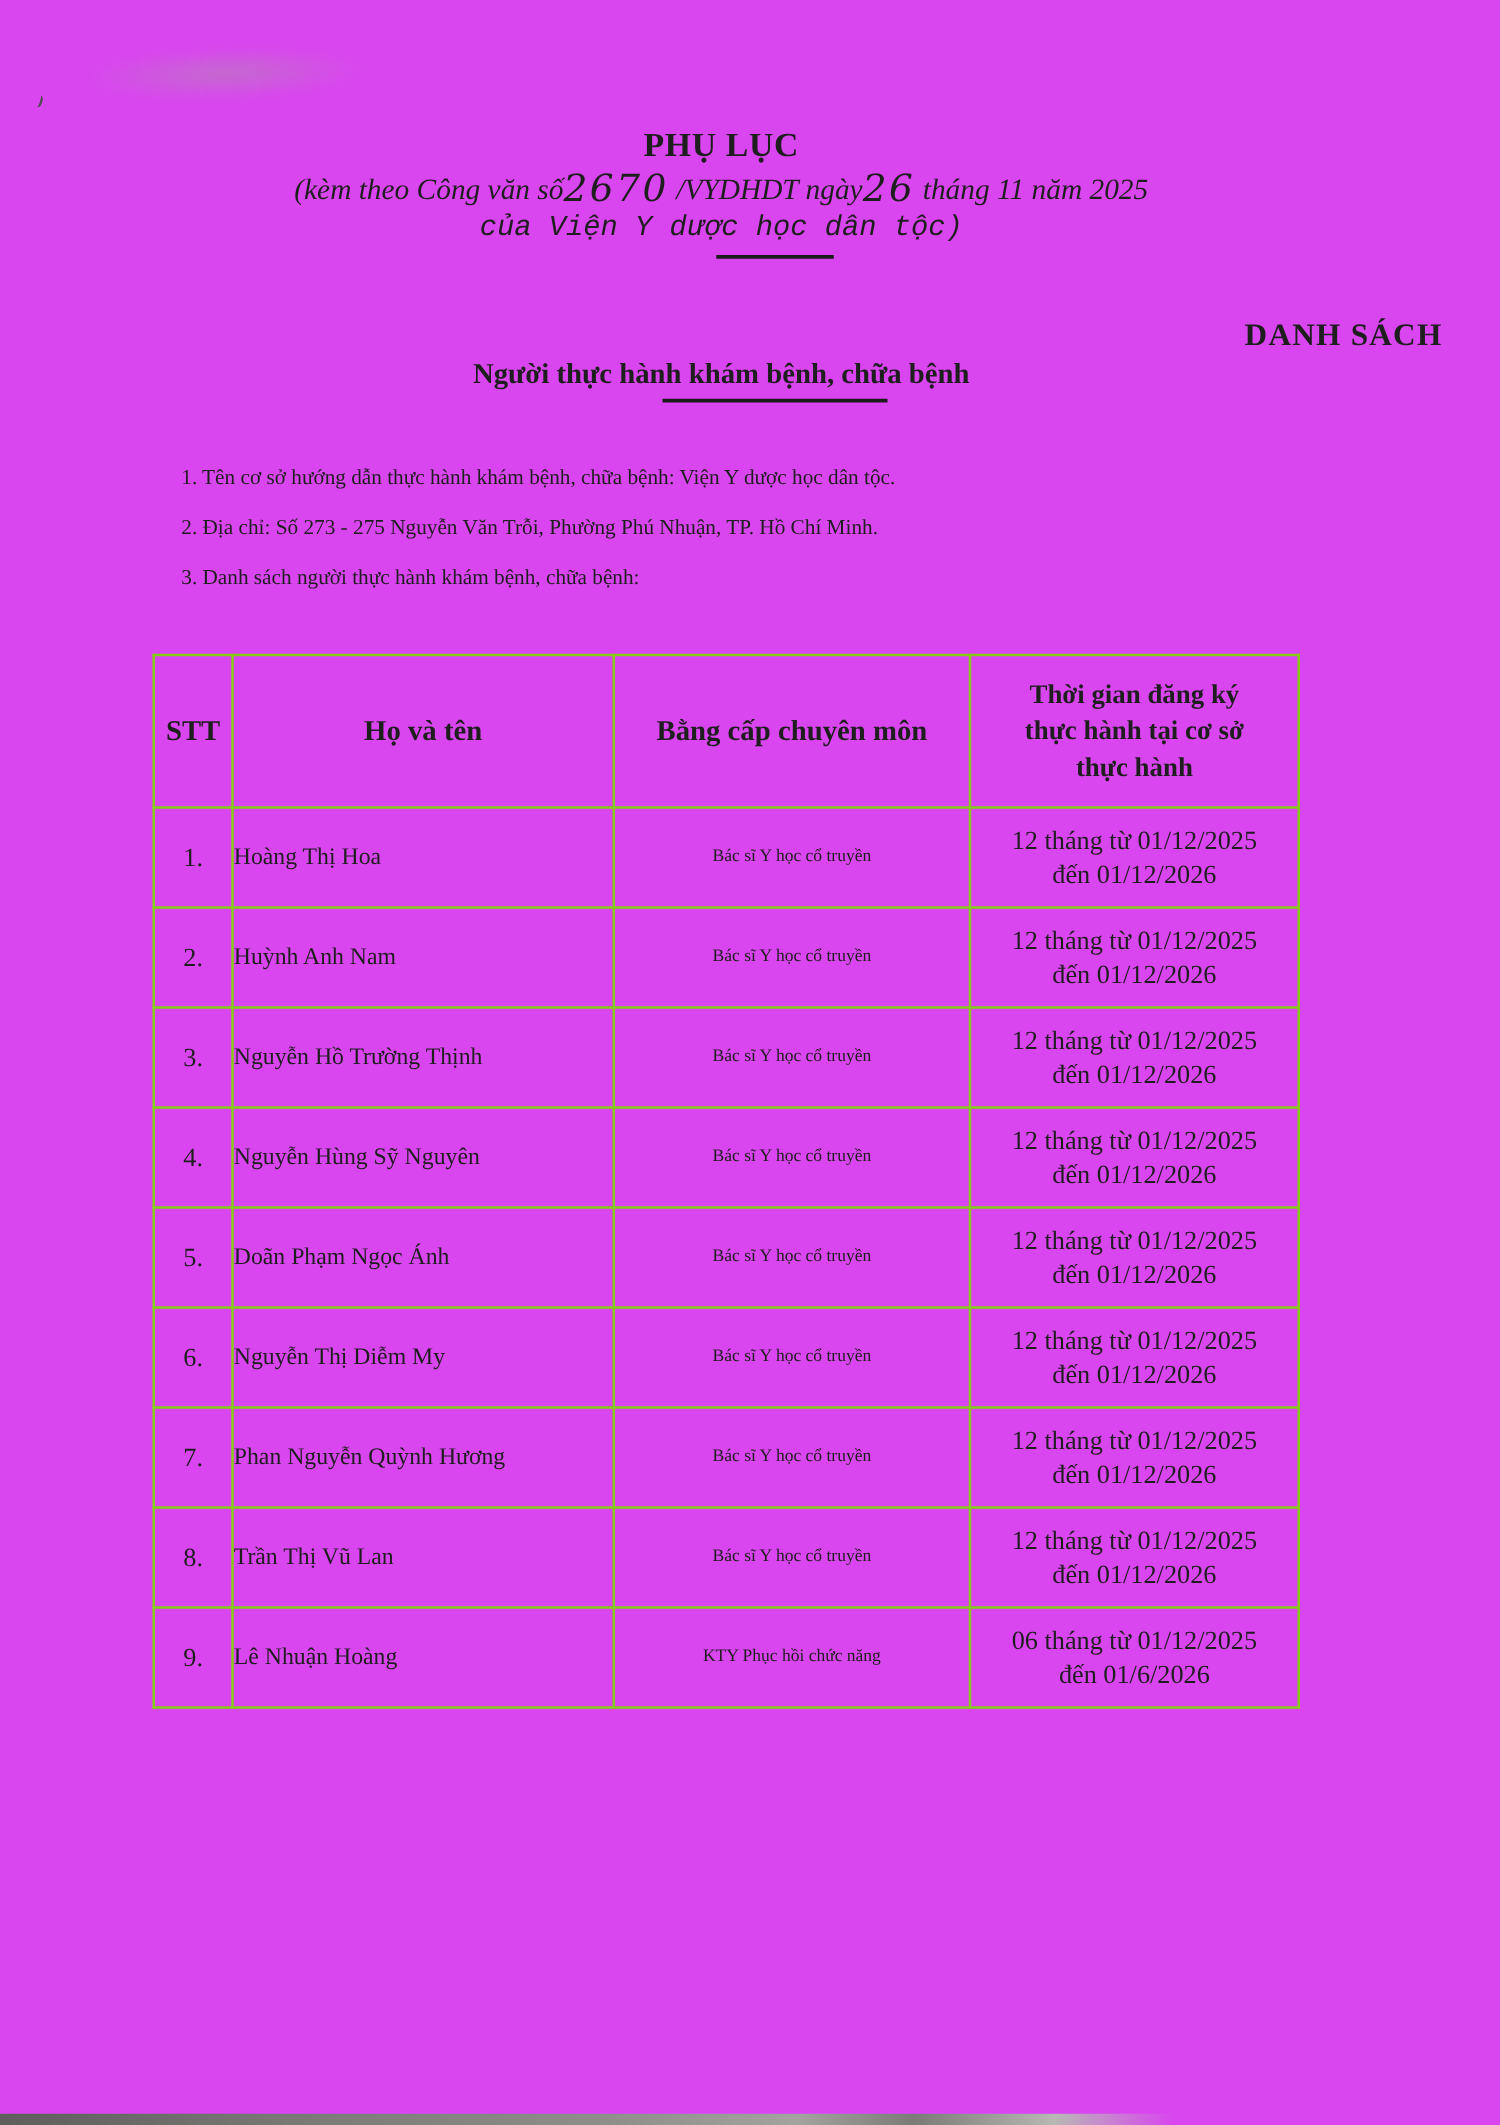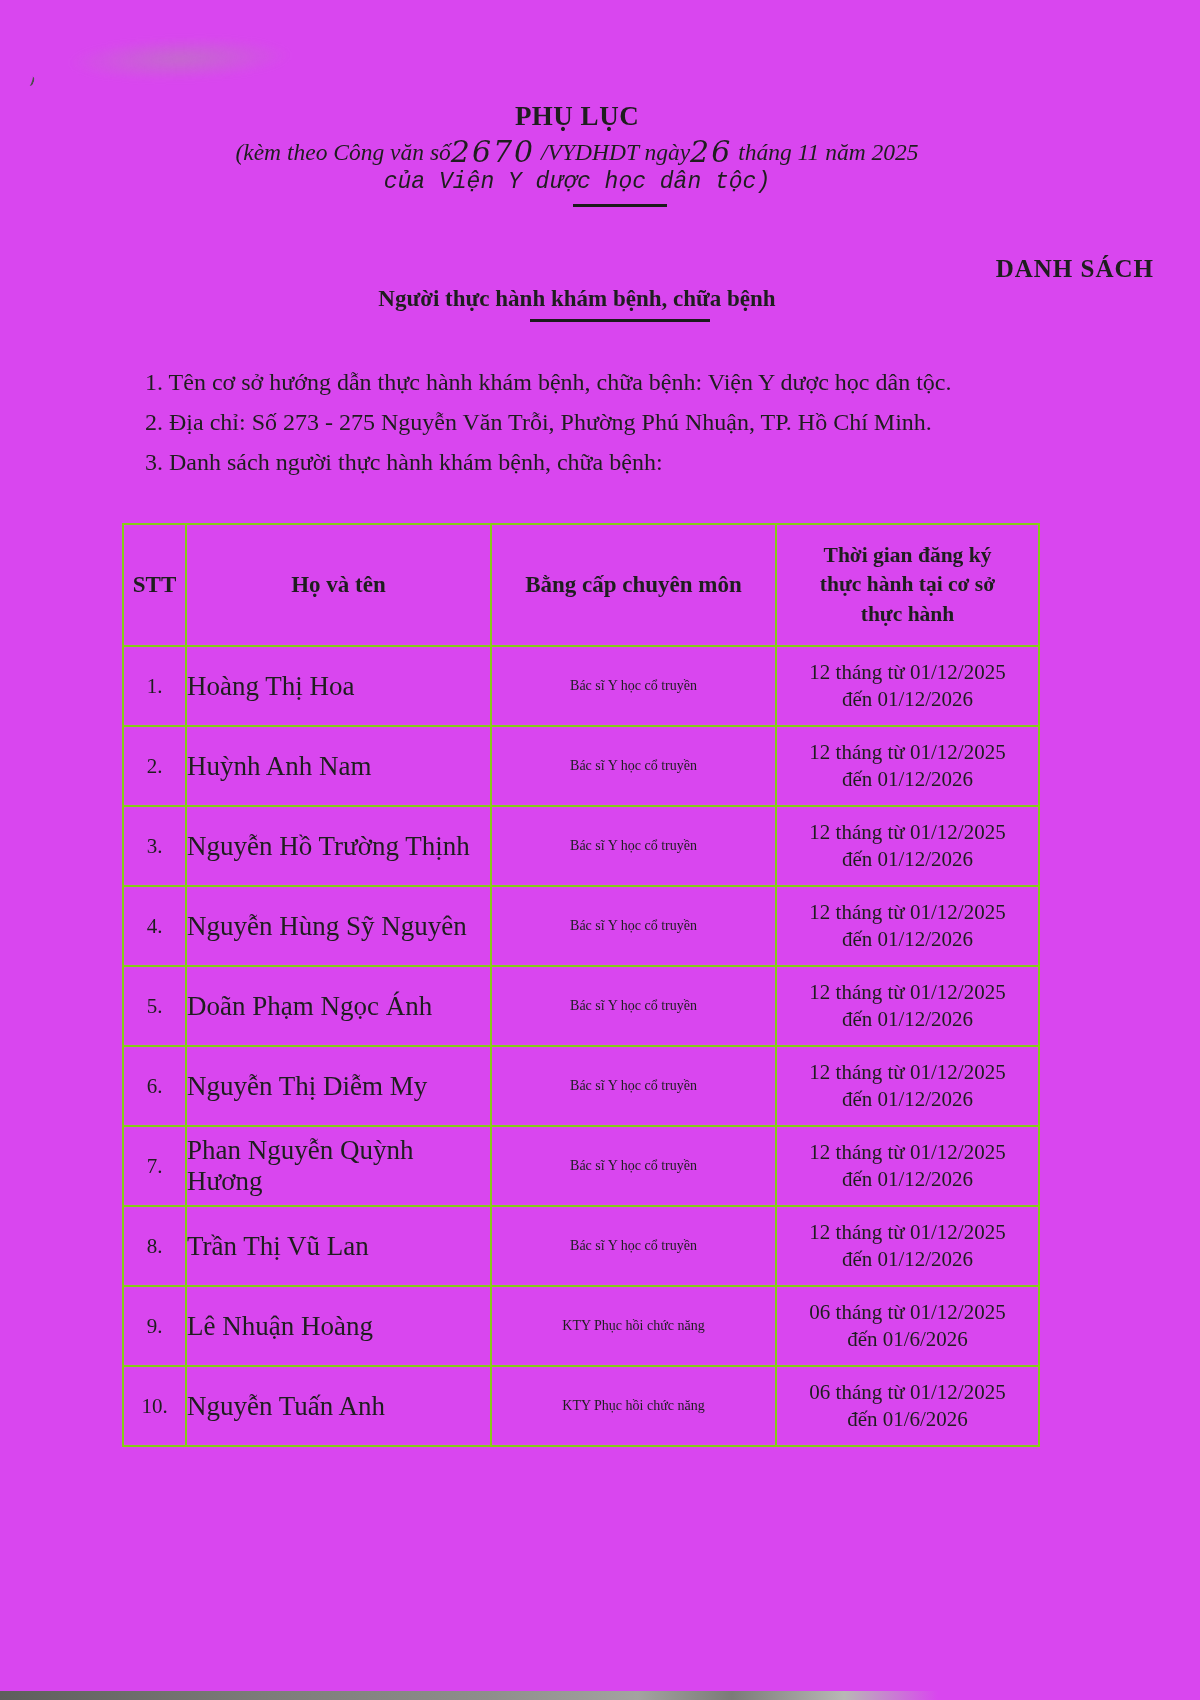--- a/index.html
+++ b/index.html
@@ -32,33 +32,33 @@
   .hand {
     font-family:"DejaVu Serif",serif; font-style:italic; font-size:30px;
     letter-spacing:2px; line-height:1; vertical-align:-2px;
   }
   .org-line { font-size:23px; font-style:italic; line-height:30px;font-family:Liberation Mono, monospace; }
   .rule { position:absolute; background:#1b1b1b; }
   .rule-org { left:573px; top:204px; width:94px; height:3px; }
   .rule-heading { left:530px; top:319px; width:180px; height:3px; }
   .list-heading { margin-top:57px; font-size:25px; font-weight:bold; letter-spacing:1px; line-height:30px;text-align:right; }
   .list-subheading { font-size:23px; font-weight:bold; line-height:30px; }
-  .items { margin:48px 16px 0 145px; font-size:24px;font-family:Liberation Serif, serif; }
+  .items { margin:48px 16px 0 145px; font-size:17px;font-family:Liberation Serif, serif; }
   .items p { margin:0; line-height:40px; }
   
   table.roster {
     margin:41px 0 0 122px; border-collapse:collapse; width:916px; table-layout:fixed;
   }
   .roster th, .roster td { border:2px solid #84cc16; padding:0; vertical-align:middle; }
   .roster thead tr { height:122px; }
   .roster tbody tr { height:80px; }
   .h-stt, .h-name, .h-degree { font-size:23px; font-weight:bold; text-align:center;margin-left:12px; }
   .h-period { font-size:21.5px; font-weight:bold; text-align:center; line-height:1.35; }
   .c-stt { font-size:21px; text-align:center; }
-  .c-name { font-size:27px; text-align:left; padding-left:13px; }
+  .c-name { font-size:19px; text-align:left; padding-left:13px; }
   .c-degree { font-size:14px; text-align:center; }
   .c-period { font-size:21px; text-align:center; line-height:1.3; }
 </style>
 </head>
 <body>
 
 <div class="page">
 
   <div class="smudge"></div>
   <div class="tick"></div>
@@ -174,26 +174,17 @@
       </tr>
       <tr>
         <td class="c-stt">9.</td>
         <td class="c-name">Lê Nhuận Hoàng</td>
         <td class="c-degree">KTY Phục hồi chức năng</td>
         <td class="c-period">
           <div>06 tháng từ 01/12/2025</div>
           <div>đến 01/6/2026</div>
         </td>
       </tr>
-      <tr>
-        <td class="c-stt">10.</td>
-        <td class="c-name">Nguyễn Tuấn Anh</td>
-        <td class="c-degree">KTY Phục hồi chức năng</td>
-        <td class="c-period">
-          <div>06 tháng từ 01/12/2025</div>
-          <div>đến 01/6/2026</div>
-        </td>
-      </tr>
     </tbody>
   </table>
 
   <div class="bottom-strip"></div>
 </div>
 
 </body></html>

